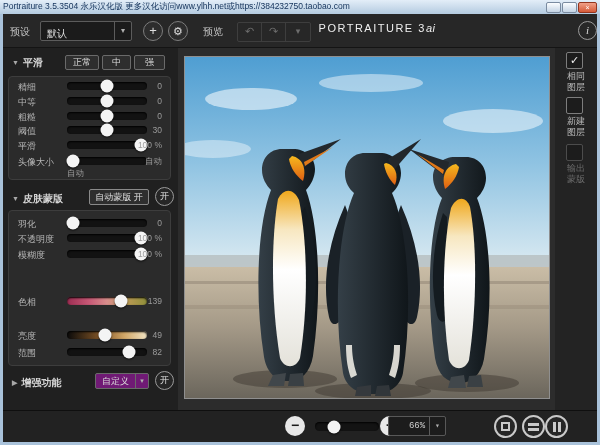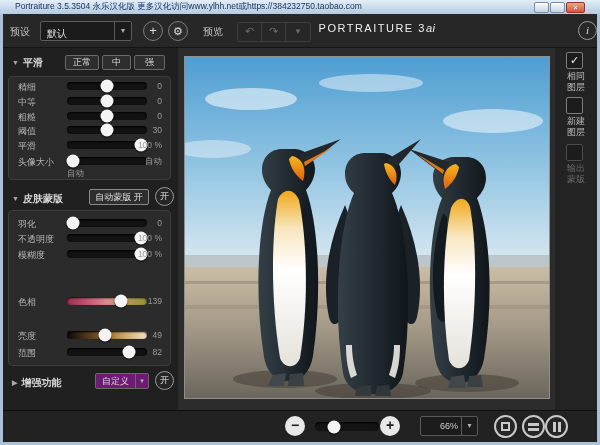--- a/index.html
+++ b/index.html
@@ -3,21 +3,21 @@
 <meta charset="utf-8">
 <style>
   * { margin:0; padding:0; box-sizing:border-box; }
   html,body { width:600px; height:445px; background:#000; }
   body { font-family:"Liberation Sans", sans-serif; -webkit-font-smoothing:antialiased; }
 
   .window { position:relative; width:600px; height:445px; background:#a9c2da; overflow:hidden; }
 
   
   .titlebar { position:absolute; top:0; left:0; right:0; height:14px;
-    background:linear-gradient(#e3eef8,#b4cbe0); display:flex; align-items:center; padding:0 15px; }
+    background:linear-gradient(#e3eef8,#b4cbe0); display:flex; align-items:center; padding:0 3px; }
   .titlebar .title { flex:1; font-size:8.5px; color:#13325a; white-space:nowrap; overflow:hidden; }
   .winbtns { display:flex; gap:1px; }
   .wb { width:15px; height:11px; border:1px solid #7a8ba0; border-radius:2px;
     background:linear-gradient(#fbfdff,#c4d4e4); font-size:7px; line-height:9px; text-align:center; color:#345; }
   .wb.close { width:19px; background:linear-gradient(#f0a088,#d55a38); border-color:#93351f; color:#fff; }
 
   
   .app { position:absolute; left:3px; right:3px; top:14px; bottom:3px; background:#202020; overflow:hidden; }
 
   
@@ -89,22 +89,22 @@
   .sblabel span { display:block; }
   .dim .cb, .cb.dim { border-color:#4c4c4c; }
   .sblabel.dim { color:#6d6d6d; }
 
   
   .bottombar { position:absolute; left:0; right:0; bottom:0; height:32px; background:#222222; border-top:1px solid #0f0f0f; }
   .zbtn { position:absolute; top:5px; width:20px; height:20px; border-radius:50%; background:#e8e8e8;
     color:#1b1b1b; font-size:14px; font-weight:bold; line-height:19px; text-align:center; }
   .ztrack { position:absolute; left:312px; top:11px; width:64px; height:9px; background:#131313;
     border-radius:5px; box-shadow:inset 0 1px 2px #000; }
-  .zoom-dd { position:absolute; left:417px; top:5px; width:58px; height:20px; background:#1c1c1c;
-    border:1px solid #585858; border-radius:2px; color:#cfcfcf; font-size:9px; line-height:18px; text-align:center; }
+  .zoom-dd { position:absolute; left:385px; top:5px; width:58px; height:20px; background:#1c1c1c;
+    border:1px solid #585858; border-radius:2px; color:#cfcfcf; font-size:9px; line-height:18px; text-align:center;font-family:Liberation Mono, monospace; }
   .zoom-dd .dd-chev { width:16px; line-height:18px; }
   .vbtn { position:absolute; top:4px; width:23px; height:23px; border:2px solid #c9c9c9; border-radius:50%;
     background:#262626; display:flex; align-items:center; justify-content:center; gap:2px; }
   .vbtn.h { flex-direction:column; }
   .vbtn .sq { width:9px; height:9px; border:2px solid #c9c9c9; }
   .vbtn .hbar { width:11px; height:3px; background:#c9c9c9; }
   .vbtn .vbar { width:3px; height:10px; background:#c9c9c9; }
 </style>
 </head>
 <body>

